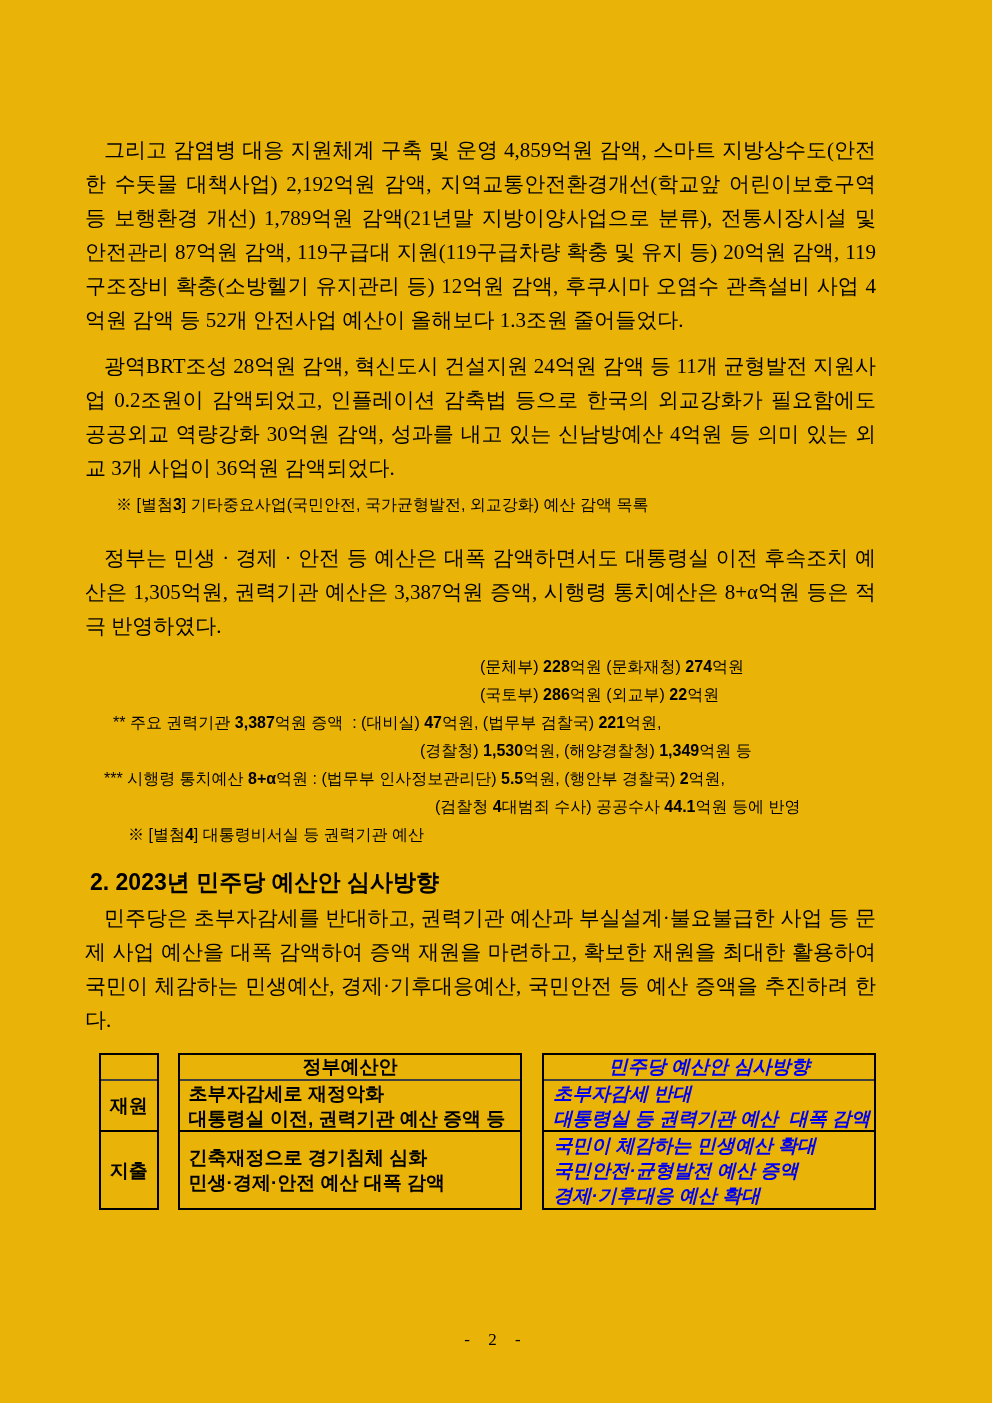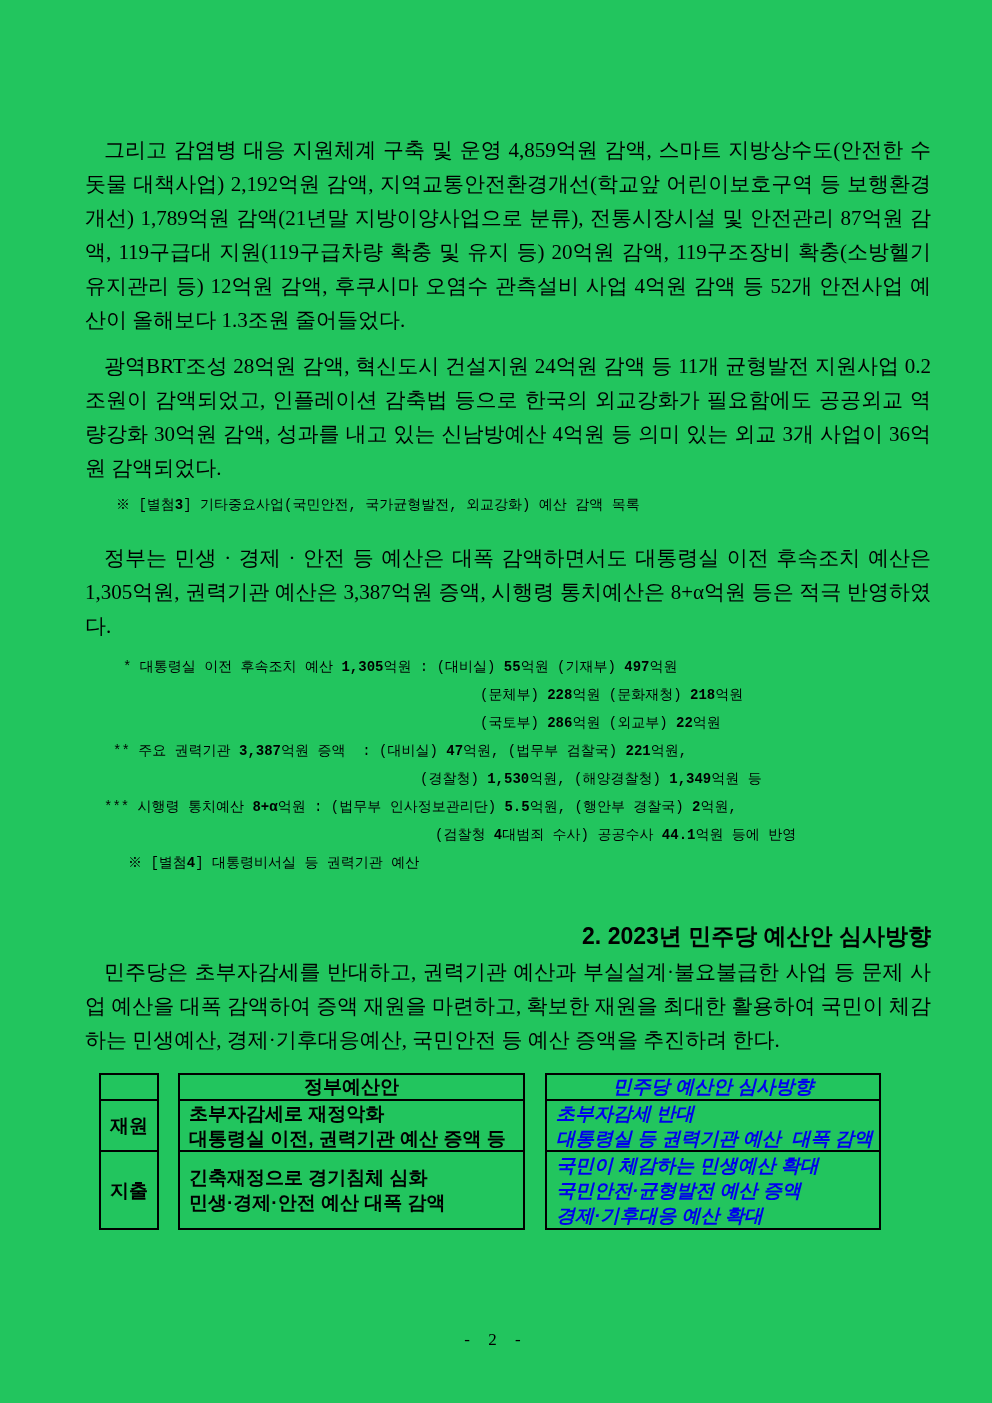--- a/index.html
+++ b/index.html
@@ -1,58 +1,58 @@
 <!DOCTYPE html>
 <html lang="ko"><head>
 <meta charset="utf-8">
 <style>
   * { box-sizing: border-box; margin: 0; padding: 0; }
   html, body { background: #fff; }
   body { width: 992px; height: 1403px; position: relative; }
   .page {
-    width: 992px; height: 1403px; background: #22c55e; color: #000;
-    position: relative; padding: 133px 61px 0 85px;
+    width: 992px; height: 1403px; background: #eab308; color: #000;
+    position: relative; padding: 133px 116px 0 85px;
     font-family: "Liberation Serif", "DejaVu Serif", serif;
   }
   p.body-text {
     font-size: 21px; line-height: 34px; text-align: justify;
     text-indent: 19px; color: #000; word-break: normal;
   }
   .p2 { margin-top: 12px; }
   .p3 { margin-top: 22px; }
   .p4 { margin-top: 4px; }
   .note {
-    font-family: Liberation Mono, monospace;
-    font-size: 14px; line-height: 28px; white-space: pre; color: #000;
+    font-family: Liberation Sans, sans-serif;
+    font-size: 16px; line-height: 28px; white-space: pre; color: #000;
   }
   .appendix3 { margin-top: 6px; padding-left: 31px; }
   .footnotes { margin-top: 10px; }
   .fn-1  { padding-left: 38px; }
   .fn-1c { padding-left: 395px; }
   .fn-2  { padding-left: 28px; }
   .fn-2c { padding-left: 335px; }
   .fn-3  { padding-left: 19px; }
   .fn-3c { padding-left: 350px; }
   .fn-app { padding-left: 43px; }
   .section-heading {
-    margin-top: 44px; padding-left: 5px;
+    margin-top: 18px; padding-left: 5px;
     font-family: "Liberation Sans", "DejaVu Sans", sans-serif;
-    font-size: 23px; font-weight: 700; line-height: 30px; color: #000; text-align: right;
+    font-size: 23px; font-weight: 700; line-height: 30px; color: #000;
   }
   .tables-row { display: flex; margin-top: 16px; padding-left: 14px; }
   .box {
     border: 2px solid #000;
     font-family: "Liberation Sans", "DejaVu Sans", sans-serif;
     font-weight: 700; font-size: 19px;
   }
   .label-box { width: 60px; margin-right: 19px; }
   .gov-box   { width: 347px; margin-right: 20px; }
   .dp-box    { width: 336px; font-style: italic; }
   .hdr {
-    height: 26px; border-bottom: 2px solid #000000;
+    height: 26px; border-bottom: 2px solid #404040;
     display: flex; align-items: center; justify-content: center;
     white-space: pre;
   }
   .cell { display: flex; flex-direction: column; justify-content: center; padding-left: 9px; }
   .cell.r1 { height: 51px; border-bottom: 2px solid #000; }
   .cell.r2 { height: 76px; }
   .label-box .cell { padding-left: 0; align-items: center; }
   .line { line-height: 25px; white-space: pre; }
   .page-number {
     position: absolute; left: 0; right: 0; top: 1330px;
@@ -68,22 +68,21 @@
 
   <p class="body-text p1">그리고 감염병 대응 지원체계 구축 및 운영 4,859억원 감액, 스마트 지방상수도(안전한 수돗물 대책사업) 2,192억원 감액, 지역교통안전환경개선(학교앞 어린이보호구역 등 보행환경 개선) 1,789억원 감액(21년말 지방이양사업으로 분류), 전통시장시설 및 안전관리 87억원 감액, 119구급대 지원(119구급차량 확충 및 유지 등) 20억원 감액, 119구조장비 확충(소방헬기 유지관리 등) 12억원 감액, 후쿠시마 오염수 관측설비 사업 4억원 감액 등 52개 안전사업 예산이 올해보다 1.3조원 줄어들었다.</p>
 
   <p class="body-text p2">광역BRT조성 28억원 감액, 혁신도시 건설지원 24억원 감액 등 11개 균형발전 지원사업 0.2조원이 감액되었고, 인플레이션 감축법 등으로 한국의 외교강화가 필요함에도 공공외교 역량강화 30억원 감액, 성과를 내고 있는 신남방예산 4억원 등 의미 있는 외교 3개 사업이 36억원 감액되었다.</p>
 
   <div class="note appendix3">※ [별첨<b>3</b>] 기타중요사업(국민안전, 국가균형발전, 외교강화) 예산 감액 목록</div>
 
   <p class="body-text p3">정부는 민생 · 경제 · 안전 등 예산은 대폭 감액하면서도 대통령실 이전 후속조치 예산은 1,305억원, 권력기관 예산은 3,387억원 증액, 시행령 통치예산은 8+α억원 등은 적극 반영하였다.</p>
 
   <div class="footnotes">
-    <div class="note fn-1">* 대통령실 이전 후속조치 예산 <b>1,305</b>억원 : (대비실) <b>55</b>억원 (기재부) <b>497</b>억원</div>
-    <div class="note fn-1c">(문체부) <b>228</b>억원 (문화재청) <b>218</b>억원</div>
+    <div class="note fn-1c">(문체부) <b>228</b>억원 (문화재청) <b>274</b>억원</div>
     <div class="note fn-1c">(국토부) <b>286</b>억원 (외교부) <b>22</b>억원</div>
     <div class="note fn-2">** 주요 권력기관 <b>3,387</b>억원 증액  : (대비실) <b>47</b>억원, (법무부 검찰국) <b>221</b>억원,</div>
     <div class="note fn-2c">(경찰청) <b>1,530</b>억원, (해양경찰청) <b>1,349</b>억원 등</div>
     <div class="note fn-3">*** 시행령 통치예산 <b>8</b><b>+</b><b>α</b>억원 : (법무부 인사정보관리단) <b>5.5</b>억원, (행안부 경찰국) <b>2</b>억원,</div>
     <div class="note fn-3c">(검찰청 <b>4</b>대범죄 수사) 공공수사 <b>44.1</b>억원 등에 반영</div>
     <div class="note fn-app">※ [별첨<b>4</b>] 대통령비서실 등 권력기관 예산</div>
   </div>
 
   <h2 class="section-heading">2. 2023년 민주당 예산안 심사방향</h2>
 

